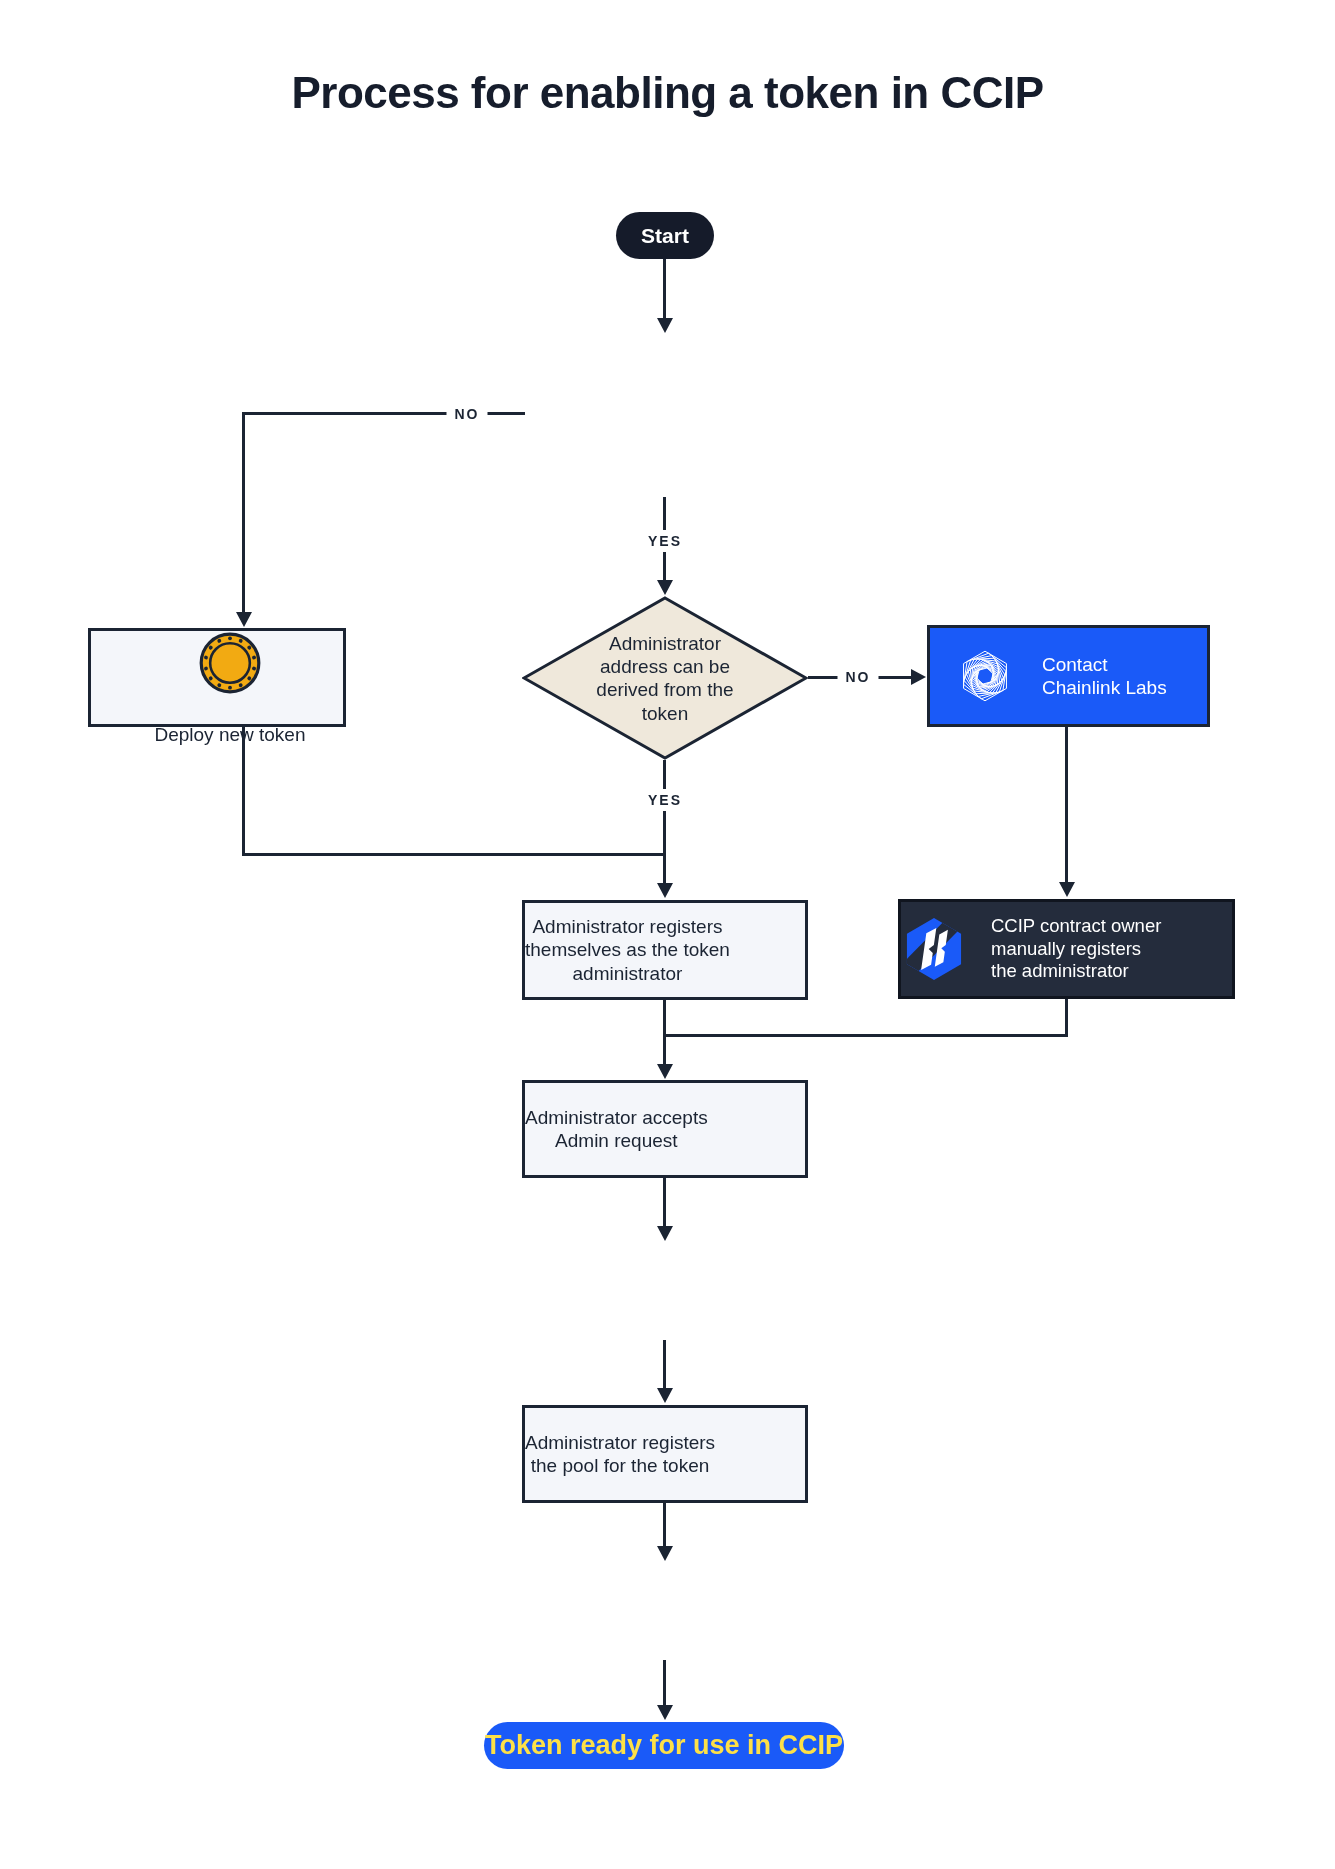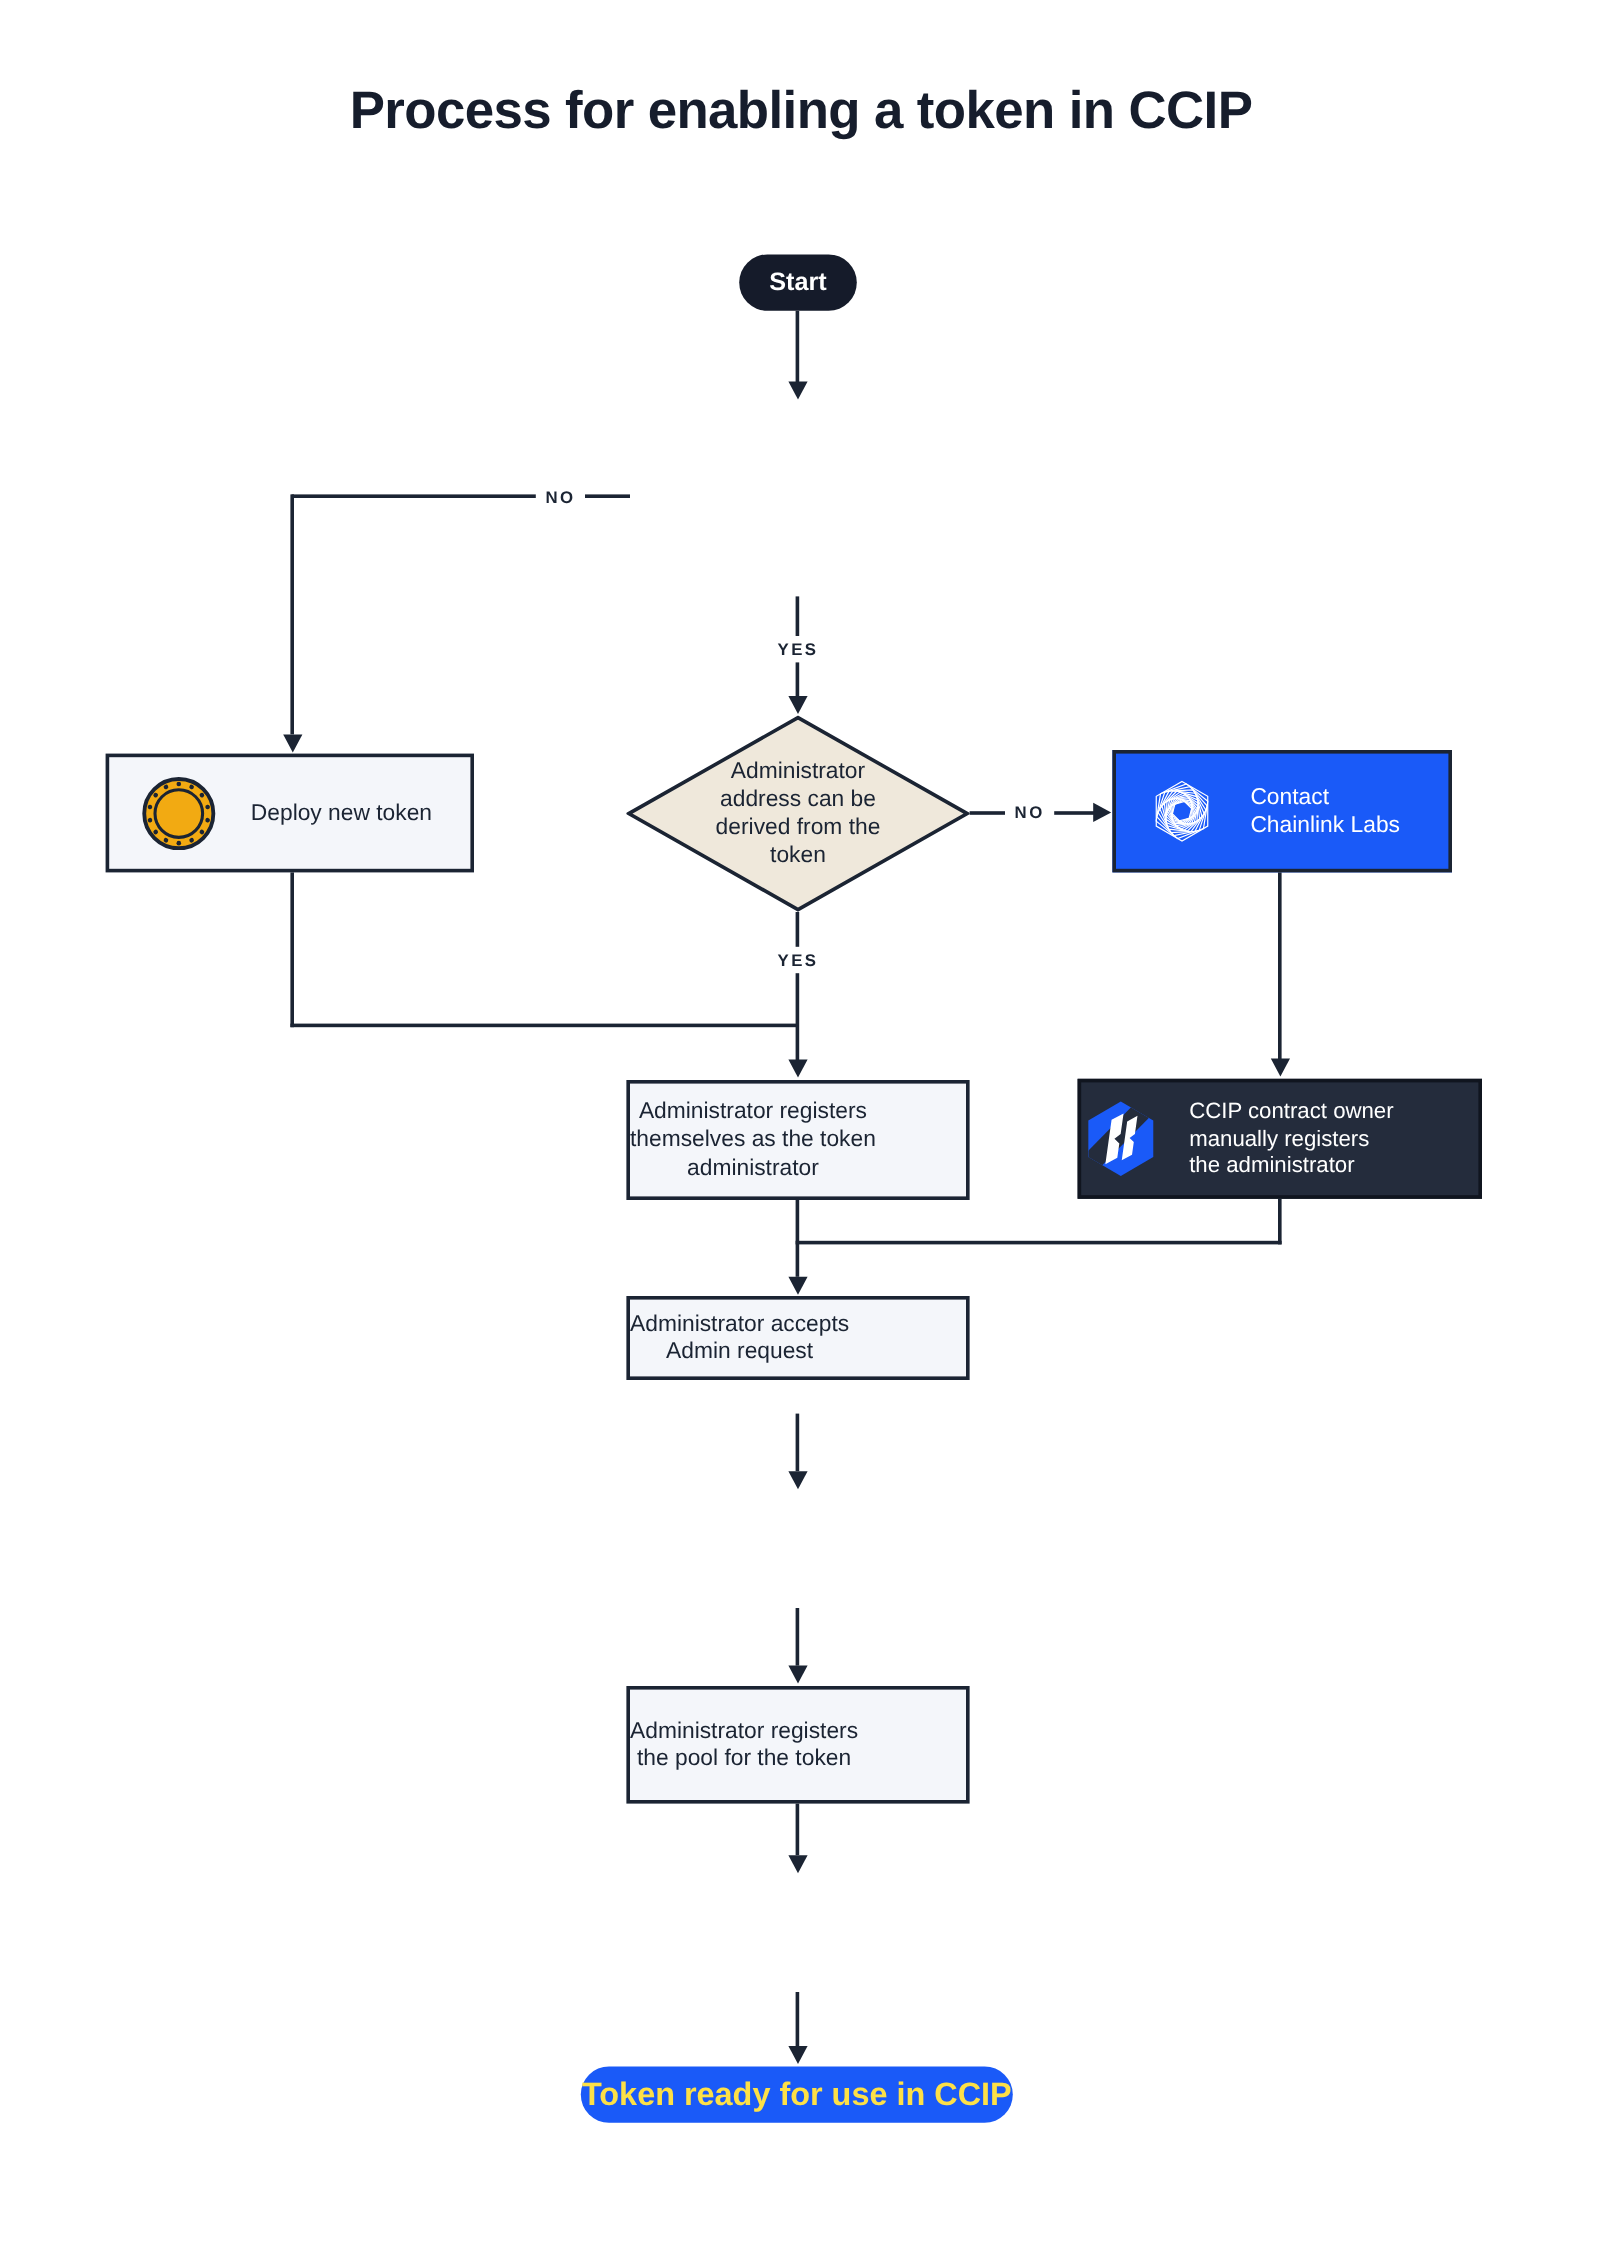--- a/index.html
+++ b/index.html
@@ -59,21 +59,21 @@
 
   <div class="vline" style="left:663px;top:259px;height:60px;"></div>
   <div class="arrow-down" style="left:657px;top:318px;"></div>
 
 
   <div class="hline" style="left:243px;top:412px;width:282px;"></div>
   <div class="edge-label" style="left:467px;top:414px;">NO</div>
   <div class="vline" style="left:242px;top:412px;height:200px;"></div>
   <div class="arrow-down" style="left:236px;top:612px;"></div>
 
-  <div class="box icon-row" style="left:88px;top:628px;width:307px;height:99px;padding-left:26px;gap:28px;">
+  <div class="box icon-row" style="left:88px;top:628px;width:258px;height:99px;padding-left:26px;gap:28px;flex-direction:column;">
     <svg class="icon" width="64" height="64" viewBox="0 0 100 100">
       <circle cx="50" cy="50" r="45" fill="#F2AA12" stroke="#1B2433" stroke-width="5"></circle>
       <circle cx="50" cy="50" r="31" fill="#F2AA12" stroke="#1B2433" stroke-width="4"></circle>
       <g fill="#1B2433">
         <circle cx="50" cy="11.5" r="3"></circle>
         <circle cx="50" cy="11.5" r="3" transform="rotate(25.7 50 50)"></circle>
         <circle cx="50" cy="11.5" r="3" transform="rotate(51.4 50 50)"></circle>
         <circle cx="50" cy="11.5" r="3" transform="rotate(77.1 50 50)"></circle>
         <circle cx="50" cy="11.5" r="3" transform="rotate(102.9 50 50)"></circle>
         <circle cx="50" cy="11.5" r="3" transform="rotate(128.6 50 50)"></circle>
@@ -169,21 +169,21 @@
     <span>CCIP contract owner
 manually registers
 the administrator</span>
   </div>
 
   <div class="vline" style="left:663px;top:1000px;height:64px;"></div>
   <div class="vline" style="left:1065px;top:999px;height:38px;"></div>
   <div class="hline" style="left:663px;top:1034px;width:405px;"></div>
   <div class="arrow-down" style="left:657px;top:1064px;"></div>
 
-  <div class="box box-mid" style="top:1080px;height:70px;">
+  <div class="box box-mid" style="top:1080px;height:98px;">
     <span>Administrator accepts
 Admin request</span>
   </div>
 
   <div class="vline" style="left:663px;top:1178px;height:48px;"></div>
   <div class="arrow-down" style="left:657px;top:1226px;"></div>
 
 
   <div class="vline" style="left:663px;top:1340px;height:48px;"></div>
   <div class="arrow-down" style="left:657px;top:1388px;"></div>

